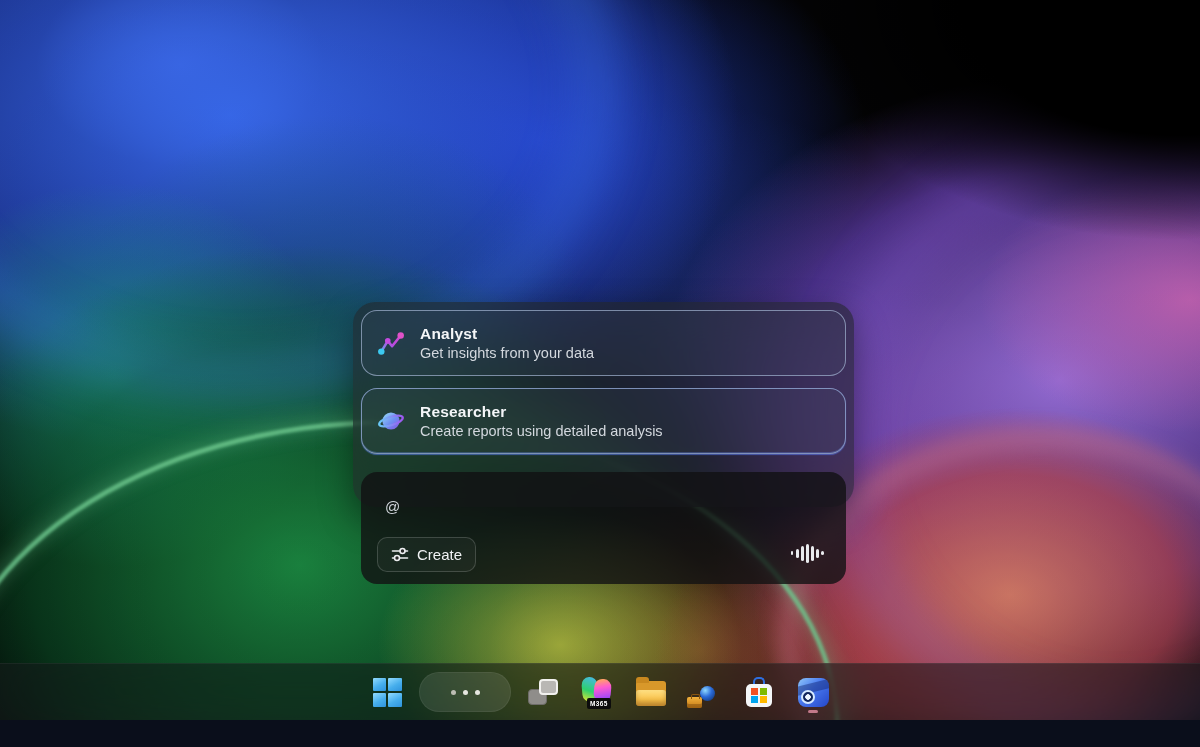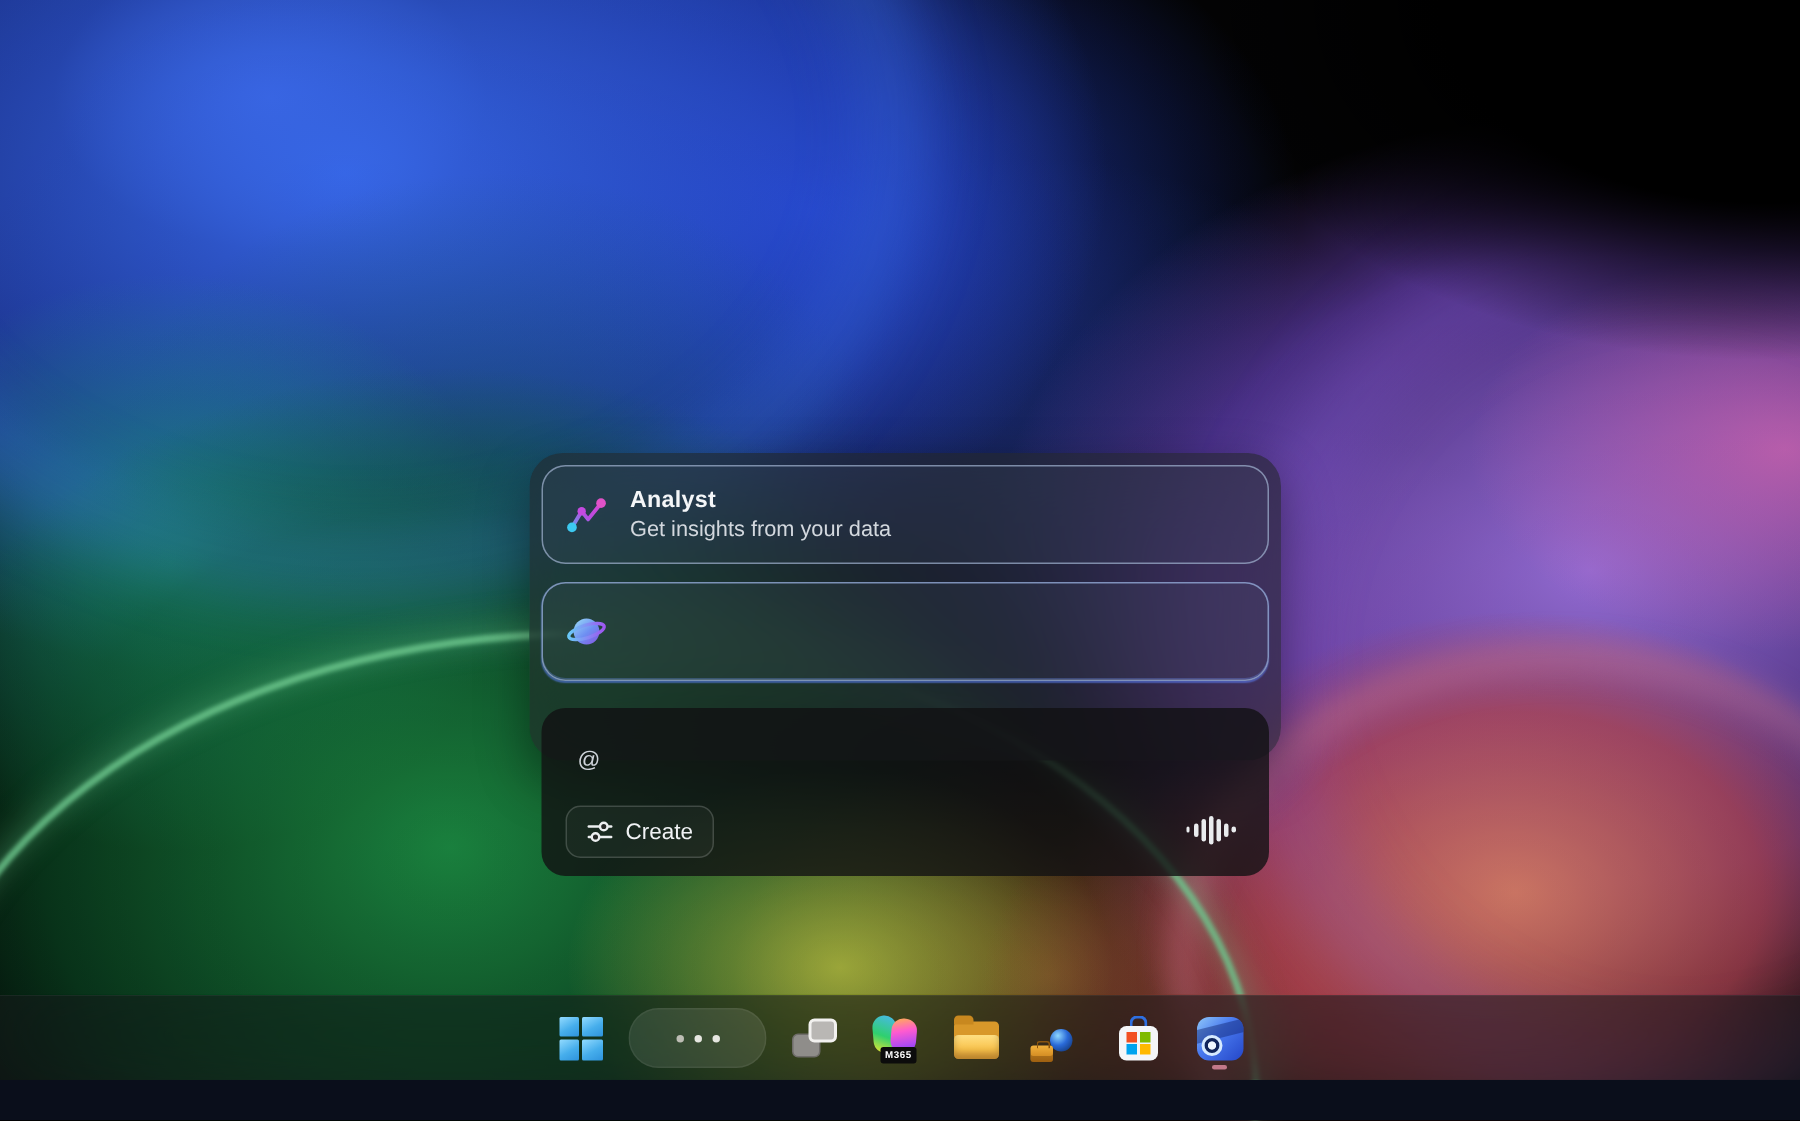--- a/index.html
+++ b/index.html
@@ -219,20 +219,24 @@
             </linearGradient>
             <linearGradient id="rg" x1="1" y1="8" x2="25" y2="18" gradientUnits="userSpaceOnUse">
               <stop offset="0" stop-color="#64d4f8"></stop>
                 <stop offset="1" stop-color="#a44af0"></stop>
             </linearGradient>
           </defs>
           <circle cx="13" cy="13" r="8" fill="url(#pg)"></circle>
           <ellipse cx="13" cy="13" rx="11.4" ry="3.9" fill="none" stroke="url(#rg)" stroke-width="2.1" transform="rotate(-17 13 13)"></ellipse>
         </svg>
       </span>
+      <div class="agent-text">
+        <div class="agent-name">Researcher</div>
+        <div class="agent-desc">Create reports using detailed analysis</div>
+      </div>
     </div>
 
     <div class="composer">
       <span class="at-symbol">@</span>
       <button class="tools-btn">
         <svg width="18" height="15" viewBox="0 0 18 15">
           <line x1="1.5" y1="4" x2="16.5" y2="4" stroke="#eceef0" stroke-width="1.6" stroke-linecap="round"></line>
           <circle cx="11.5" cy="4" r="2.5" fill="#262826" stroke="#eceef0" stroke-width="1.6"></circle>
           <line x1="1.5" y1="11" x2="16.5" y2="11" stroke="#eceef0" stroke-width="1.6" stroke-linecap="round"></line>
           <circle cx="6" cy="11" r="2.5" fill="#262826" stroke="#eceef0" stroke-width="1.6"></circle>

